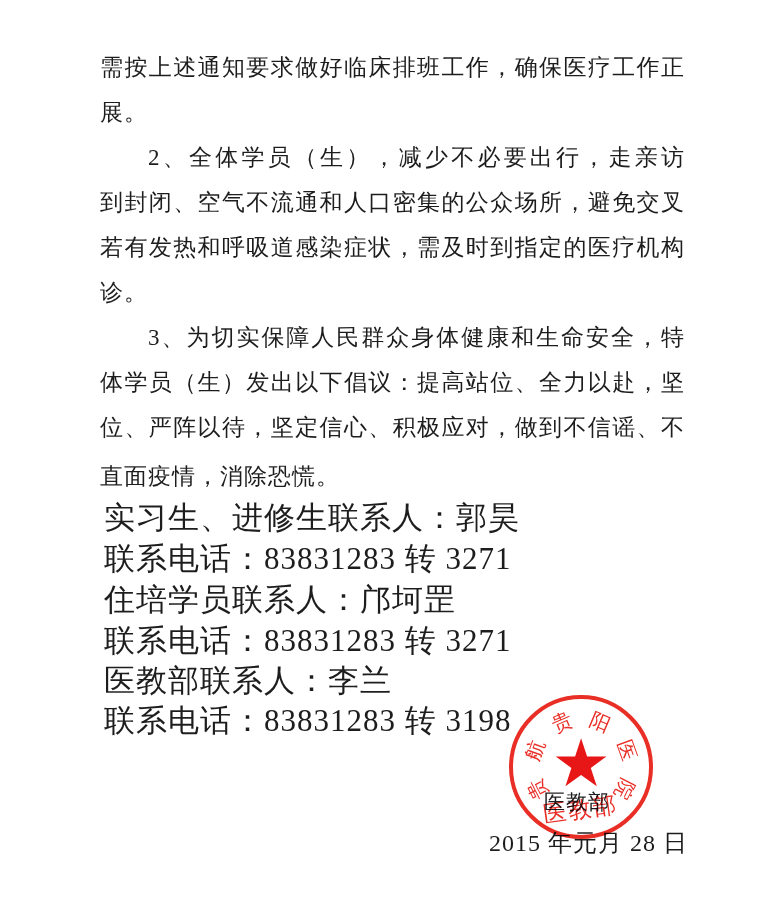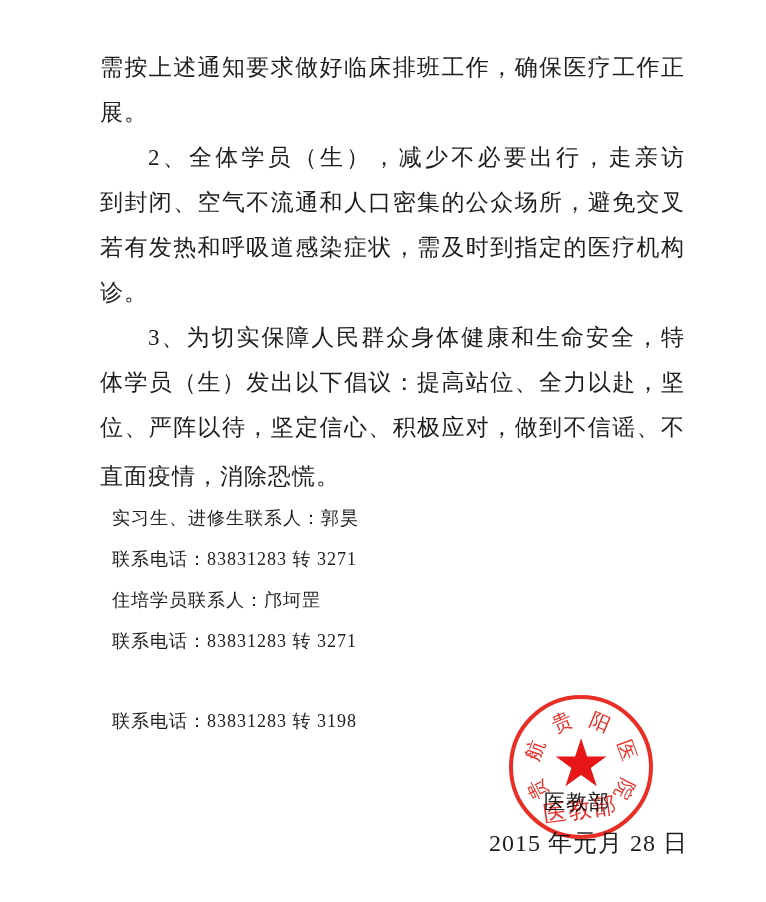--- a/index.html
+++ b/index.html
@@ -31,22 +31,22 @@
     overflow: hidden;
   }
   .bline.indent { padding-left: 48px; width: 537px; }
   .t55  { top: 53px; }  .t100 { top: 98px; }  .t145 { top: 143px; }
   .t190 { top: 188px; } .t235 { top: 233px; } .t280 { top: 278px; }
   .t325 { top: 323px; } .t370 { top: 368px; } .t415 { top: 413px; }
   .t460 { top: 462px; }
   
   .cline {
     position: absolute;
-    left: 112px;
-    font-size: 18px;
+    left: 104px;
+    font-size: 31px;
     line-height: 30px;
     letter-spacing: 1px;
     white-space: nowrap;
   }
   .c1 { top: 503px; } .c2 { top: 544px; } .c3 { top: 585px; }
   .c4 { top: 626px; } .c5 { top: 666px; } .c6 { top: 706px; }
   
   .sig-dept {
     position: absolute;
     left: 544px;
@@ -131,20 +131,21 @@
   <div class="bline t280">诊。</div>
   <div class="bline full indent t325">3、为切实保障人民群众身体健康和生命安全，特向全</div>
   <div class="bline full t370">体学员（生）发出以下倡议：提高站位、全力以赴，坚守岗</div>
   <div class="bline full t415">位、严阵以待，坚定信心、积极应对，做到不信谣、不传谣，</div>
   <div class="bline t460">直面疫情，消除恐慌。</div>
 
   <div class="cline c1">实习生、进修生联系人：郭昊</div>
   <div class="cline c2">联系电话：83831283 转 3271</div>
   <div class="cline c3">住培学员联系人：邝坷罡</div>
   <div class="cline c4">联系电话：83831283 转 3271</div>
+  <div class="cline c5">医教部联系人：李兰</div>
   <div class="cline c6">联系电话：83831283 转 3198</div>
 
   <div class="sig-dept">医教部</div>
   <div class="sig-date">2015 年元月 28 日</div>
 
   <div class="seal">
     <div class="seal-ring"></div>
     <span class="seal-char a1">贵</span>
     <span class="seal-char a2">航</span>
     <span class="seal-char a3">贵</span>

